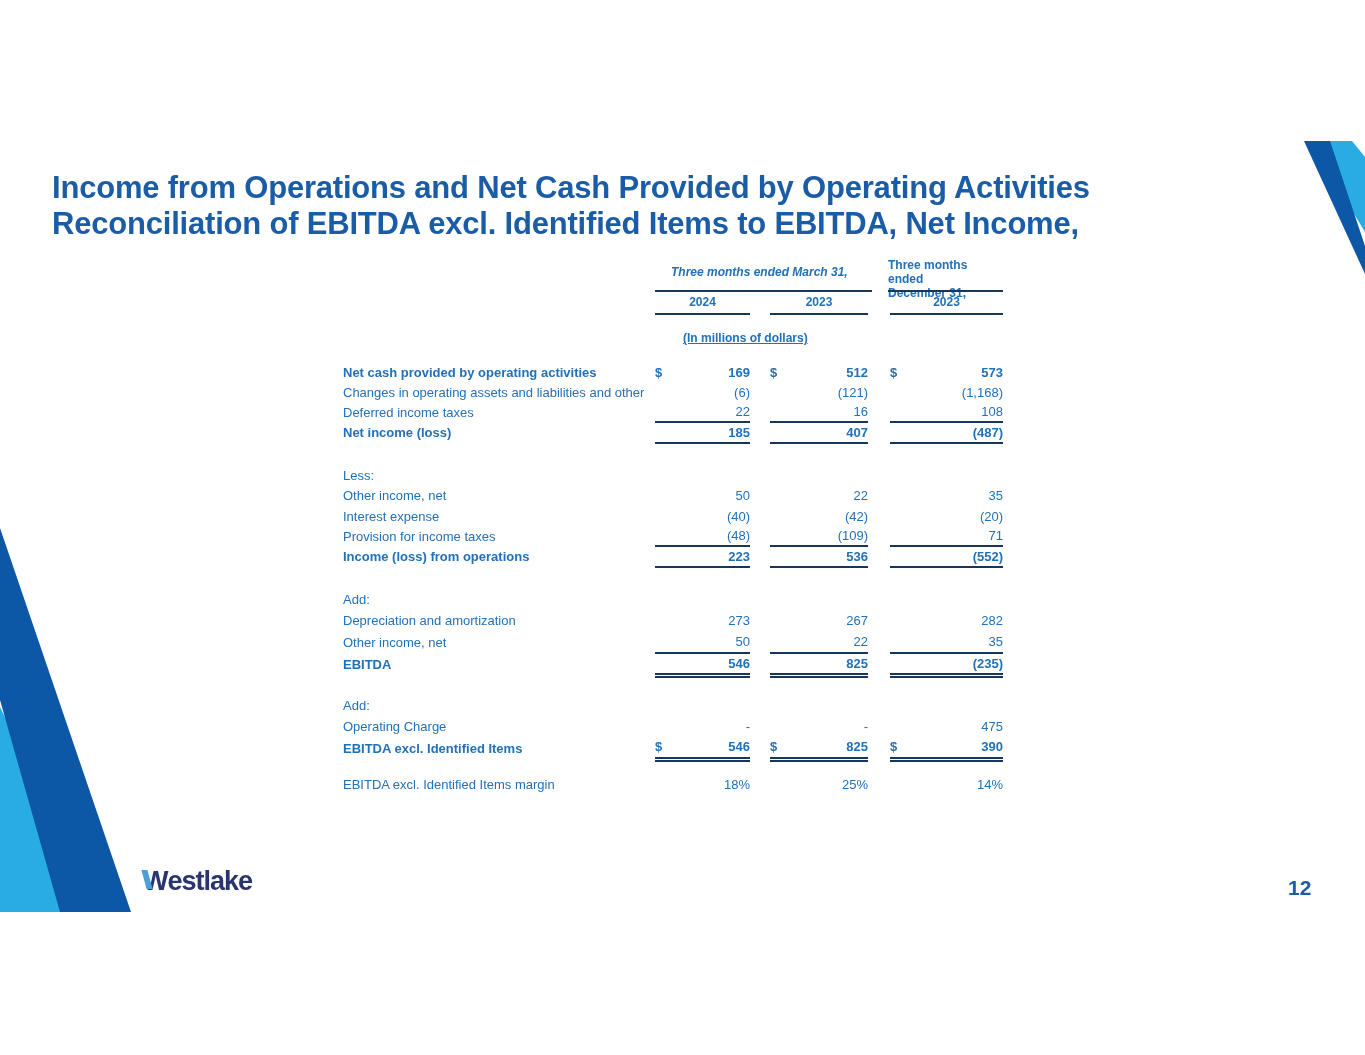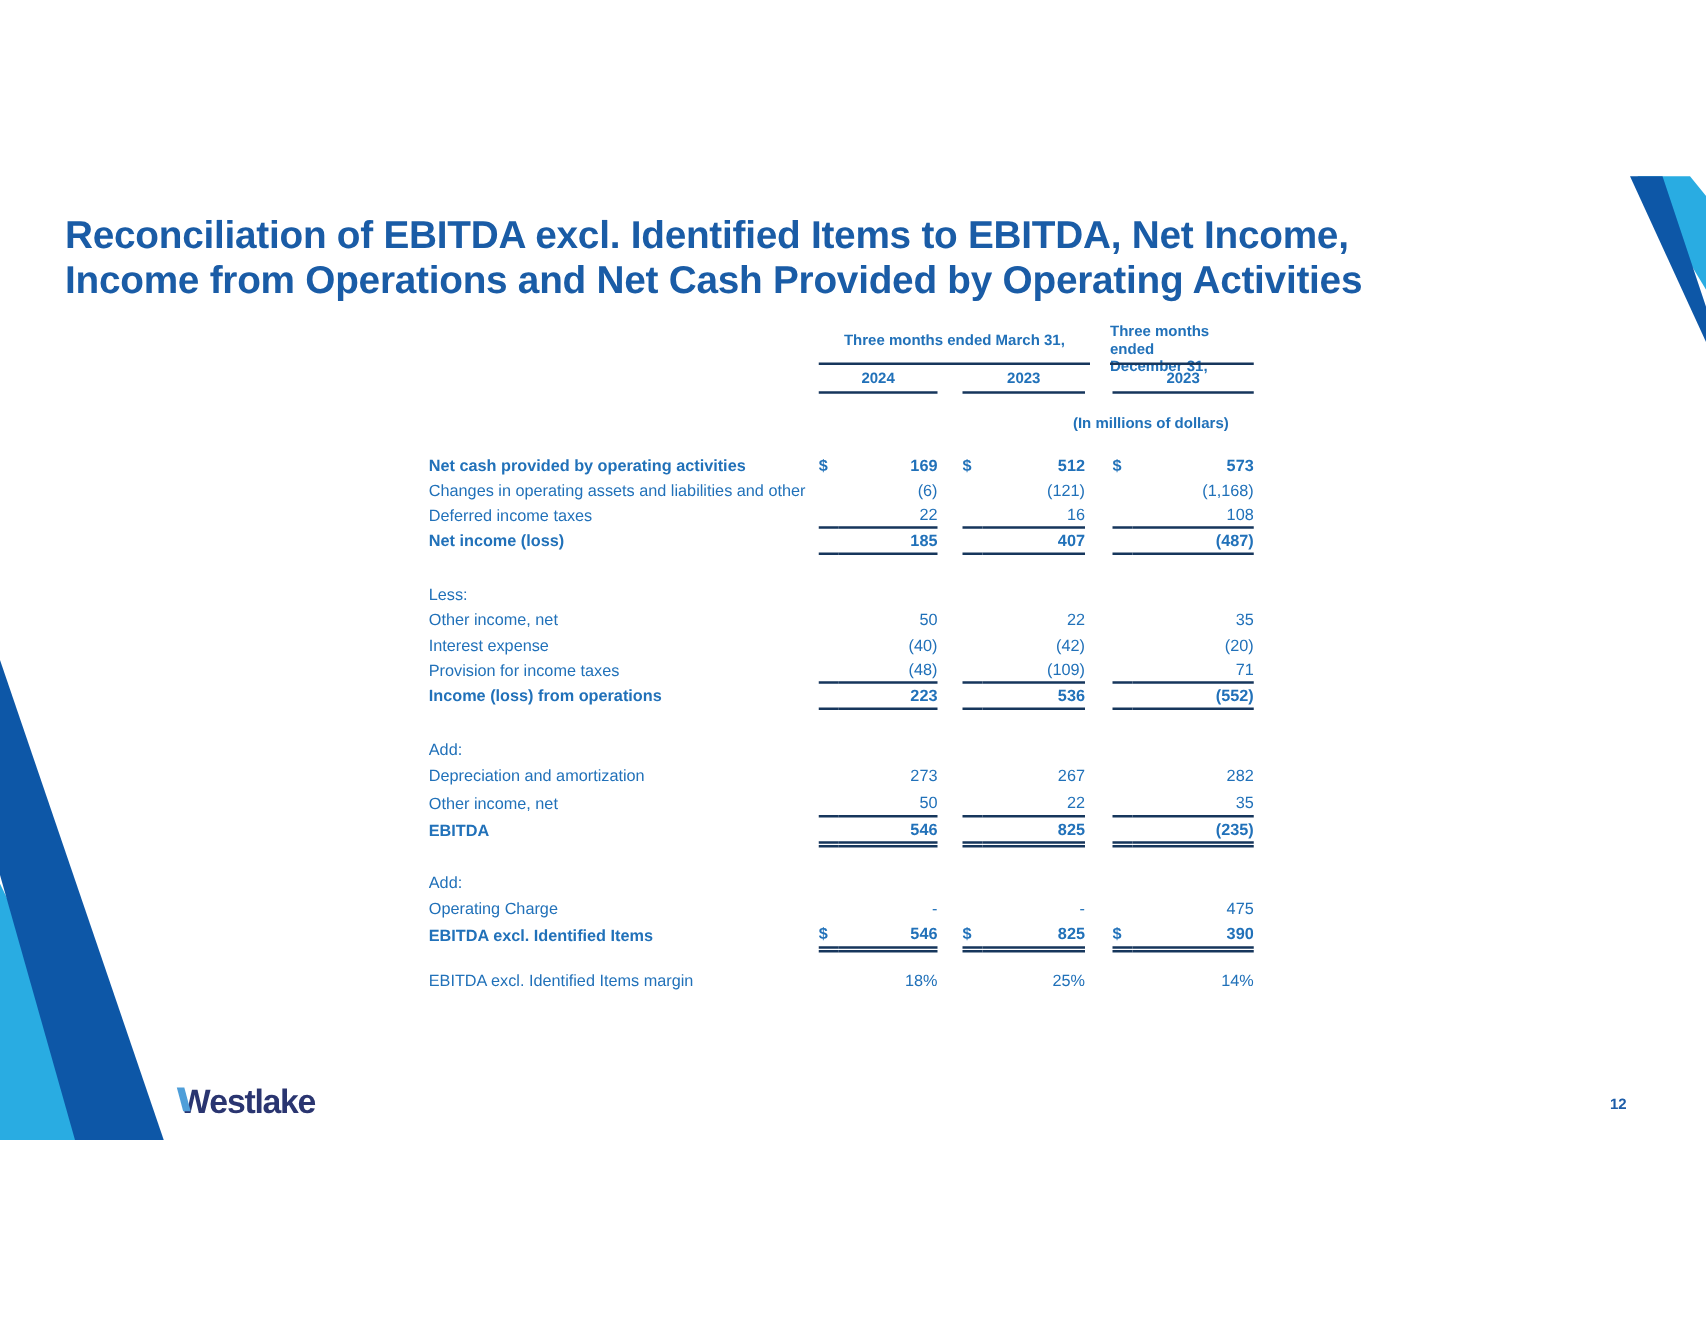--- a/index.html
+++ b/index.html
@@ -18,32 +18,32 @@
     overflow:hidden;font-family:"Liberation Sans","DejaVu Sans",sans-serif;
   }
   .decor{position:absolute;left:0;top:0;width:1365px;height:1055px;pointer-events:none;}
   .page-title{
     position:absolute;left:52px;top:170px;width:1240px;
     font-size:31px;line-height:36px;font-weight:bold;color:var(--title-blue);
     letter-spacing:-0.2px;
   }
   
   .thead{position:absolute;left:655px;top:258px;width:348px;color:var(--table-blue);font-size:12px;font-weight:bold;}
-  .hdr-march{position:absolute;left:0;top:7px;width:217px;text-align:center;}
+  .hdr-march{position:absolute;left:16px;top:7px;width:217px;text-align:left;font-style:italic;}
   .hdr-dec{position:absolute;left:233px;top:0;width:115px;text-align:left;white-space:pre-line;line-height:14px;}
   .rule{position:absolute;height:2px;background:var(--rule-navy);}
   .rule-march{left:0;top:32px;width:217px;}
   .rule-dec{left:233px;top:32px;width:115px;}
   .yr1{position:absolute;left:0;top:37px;width:95px;text-align:center;}
   .yr2{position:absolute;left:115px;top:37px;width:98px;text-align:center;}
   .yr3{position:absolute;left:235px;top:37px;width:113px;text-align:center;}
   .rule-y1{left:0;top:55px;width:95px;}
   .rule-y2{left:115px;top:55px;width:98px;}
   .rule-y3{left:235px;top:55px;width:113px;}
-  .units{position:absolute;left:28px;top:73px;width:300px;text-align:right;}
+  .units{position:absolute;left:28px;top:73px;width:300px;text-align:left;text-decoration:underline;}
   
   .tbl-wrap{position:absolute;left:343px;top:362px;}
   table.recon{border-collapse:collapse;table-layout:fixed;width:660px;font-size:13px;color:var(--table-blue);}
   table.recon td{padding:0;vertical-align:middle;overflow:hidden;white-space:nowrap;}
   td.lab{text-align:left;}
   td.d{text-align:left;font-weight:bold;}
   td.v{text-align:right;padding-right:3px;}
   td.g{border:none;}
   .b{font-weight:bold;}
   .ls{border-bottom:2px solid var(--rule-navy);}
@@ -53,38 +53,38 @@
     position:absolute;left:143px;top:866px;height:40px;
     font-size:27px;font-weight:bold;letter-spacing:-1px;color:var(--logo-navy);
   }
   .logo-w-wrap{position:relative;display:inline-block;}
   .wbar{
     position:absolute;left:1px;top:4px;width:6px;height:19px;
     background:var(--logo-light);transform:skewX(15deg);
   }
   .page-num{
     position:absolute;left:1288px;top:876px;width:40px;
-    font-size:12px;font-weight:bold;color:var(--page-blue);
+    font-size:21px;font-weight:bold;color:var(--page-blue);
   }
 </style>
 </head>
 <body>
 
 <div class="slide">
 
   <svg class="decor" viewBox="0 0 1365 1055" xmlns="http://www.w3.org/2000/svg">
     <polygon points="0,707 100,912 0,912" fill="#29ace2"></polygon>
     <polygon points="0,528 131,912 60,912 0,700" fill="#0d57a7"></polygon>
     <polygon points="1310,141 1352,141 1365,157 1365,232" fill="#29ace2"></polygon>
     <polygon points="1304,141 1330,141 1365,246 1365,274" fill="#0d57a7"></polygon>
   </svg>
 
   <div class="page-title">
+    <div>Income from Operations and Net Cash Provided by Operating Activities</div>
     <div>Reconciliation of EBITDA excl. Identified Items to EBITDA, Net Income,</div>
-    <div>Income from Operations and Net Cash Provided by Operating Activities</div>
   </div>
 
   <div class="thead">
     <div class="hdr-march">Three months ended March 31,</div>
     <div class="hdr-dec">Three months ended
 December 31,</div>
     <div class="rule rule-march"></div>
     <div class="rule rule-dec"></div>
     <div class="yr1">2024</div>
     <div class="yr2">2023</div>

